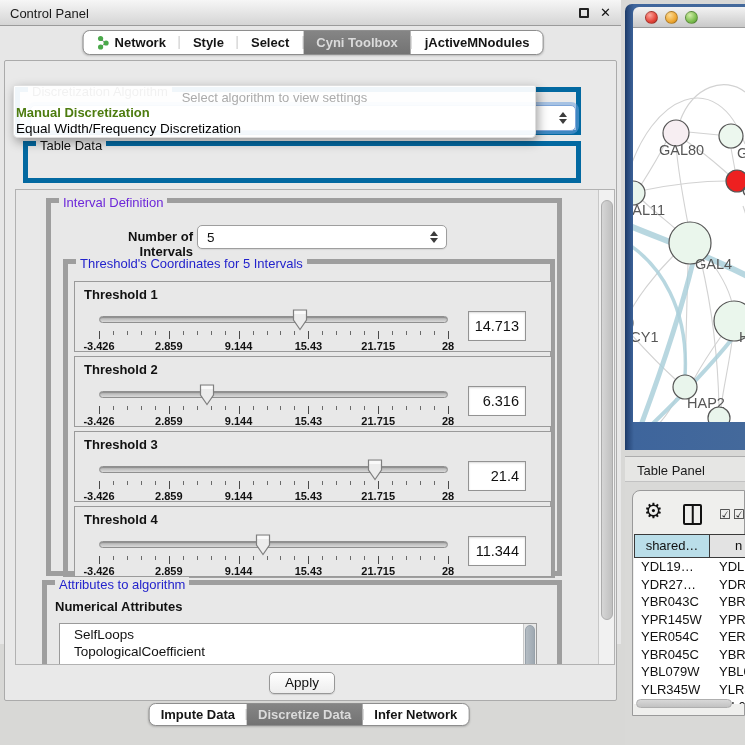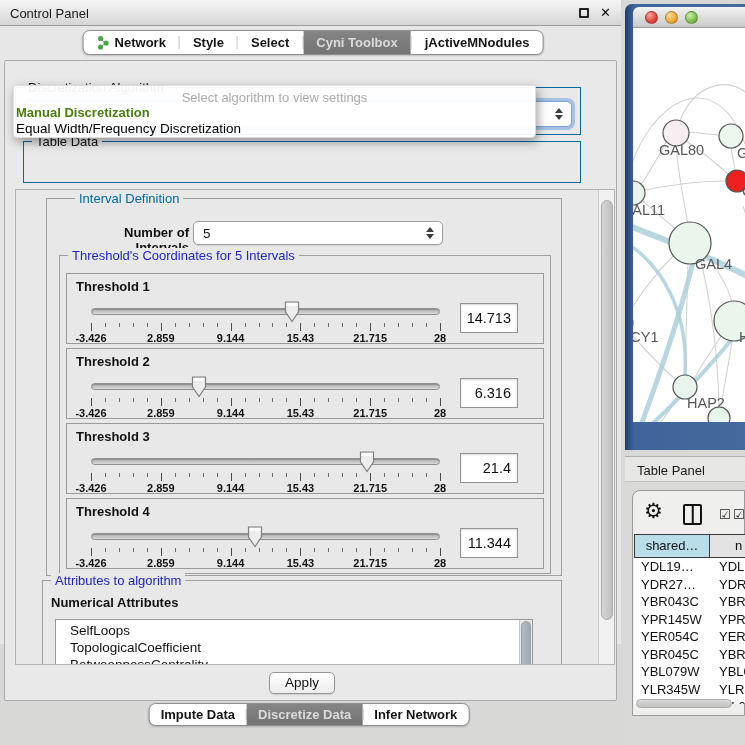--- a/index.html
+++ b/index.html
@@ -21,23 +21,23 @@
   .seg-item{display:flex;align-items:center;gap:5px;padding:0 13px;font-size:13px;font-weight:bold;color:#151515;cursor:default;white-space:nowrap;}
   .seg-item.active{background:linear-gradient(#858585,#737373);color:#DBDBDB;}
   .seg-sep{width:1px;background:#C4C4C4;margin:5px 0;}
   .top-tabs{left:313px;top:30px;transform:translateX(-50%);}
   .bottom-tabs{left:309px;top:703px;transform:translateX(-50%);height:23px;}
   .bottom-tabs .seg-item{padding:9px 11px;justify-content:flex-end;}
 
   .cp-outer{position:absolute;left:4px;top:60px;width:613px;height:641px;background:#E9E9E9;
     border:1px solid #ABABAB;border-radius:2px;}
 
-  .group{position:absolute;border:1px solid #0369a1;padding-left:31px;}
+  .group{position:absolute;border:5px solid #0369a1;padding-left:31px;}
   .group-label{position:absolute;top:-8px;background:#E9E9E9;padding:0 4px;font-size:13px;line-height:15px;white-space:nowrap;}
-  .gl-green{color:#0369a1;margin-left:20px;}
+  .gl-green{color:#6d28d9;}
   .gl-blue{color:#2323CC;}
 
   
   .combo{position:absolute;background:#FFF;border:1px solid #9E9E9E;border-radius:5px;
     font-size:13.5px;display:flex;align-items:center;padding:0 22px 0 9px;box-shadow:0 1px 1px rgba(0,0,0,0.08);}
   .combo.focusring{border:1px solid #7FA6D9;box-shadow:0 0 0 3px rgba(112,163,222,0.55);}
   .stepper{position:absolute;right:7px;top:50%;transform:translateY(-50%);width:9px;height:12px;}
   .stepper:before,.stepper:after{content:"";position:absolute;left:0;border-left:4.5px solid transparent;border-right:4.5px solid transparent;}
   .stepper:before{top:0;border-bottom:5px solid #3d3d3d;}
   .stepper:after{bottom:0;border-top:5px solid #3d3d3d;}

